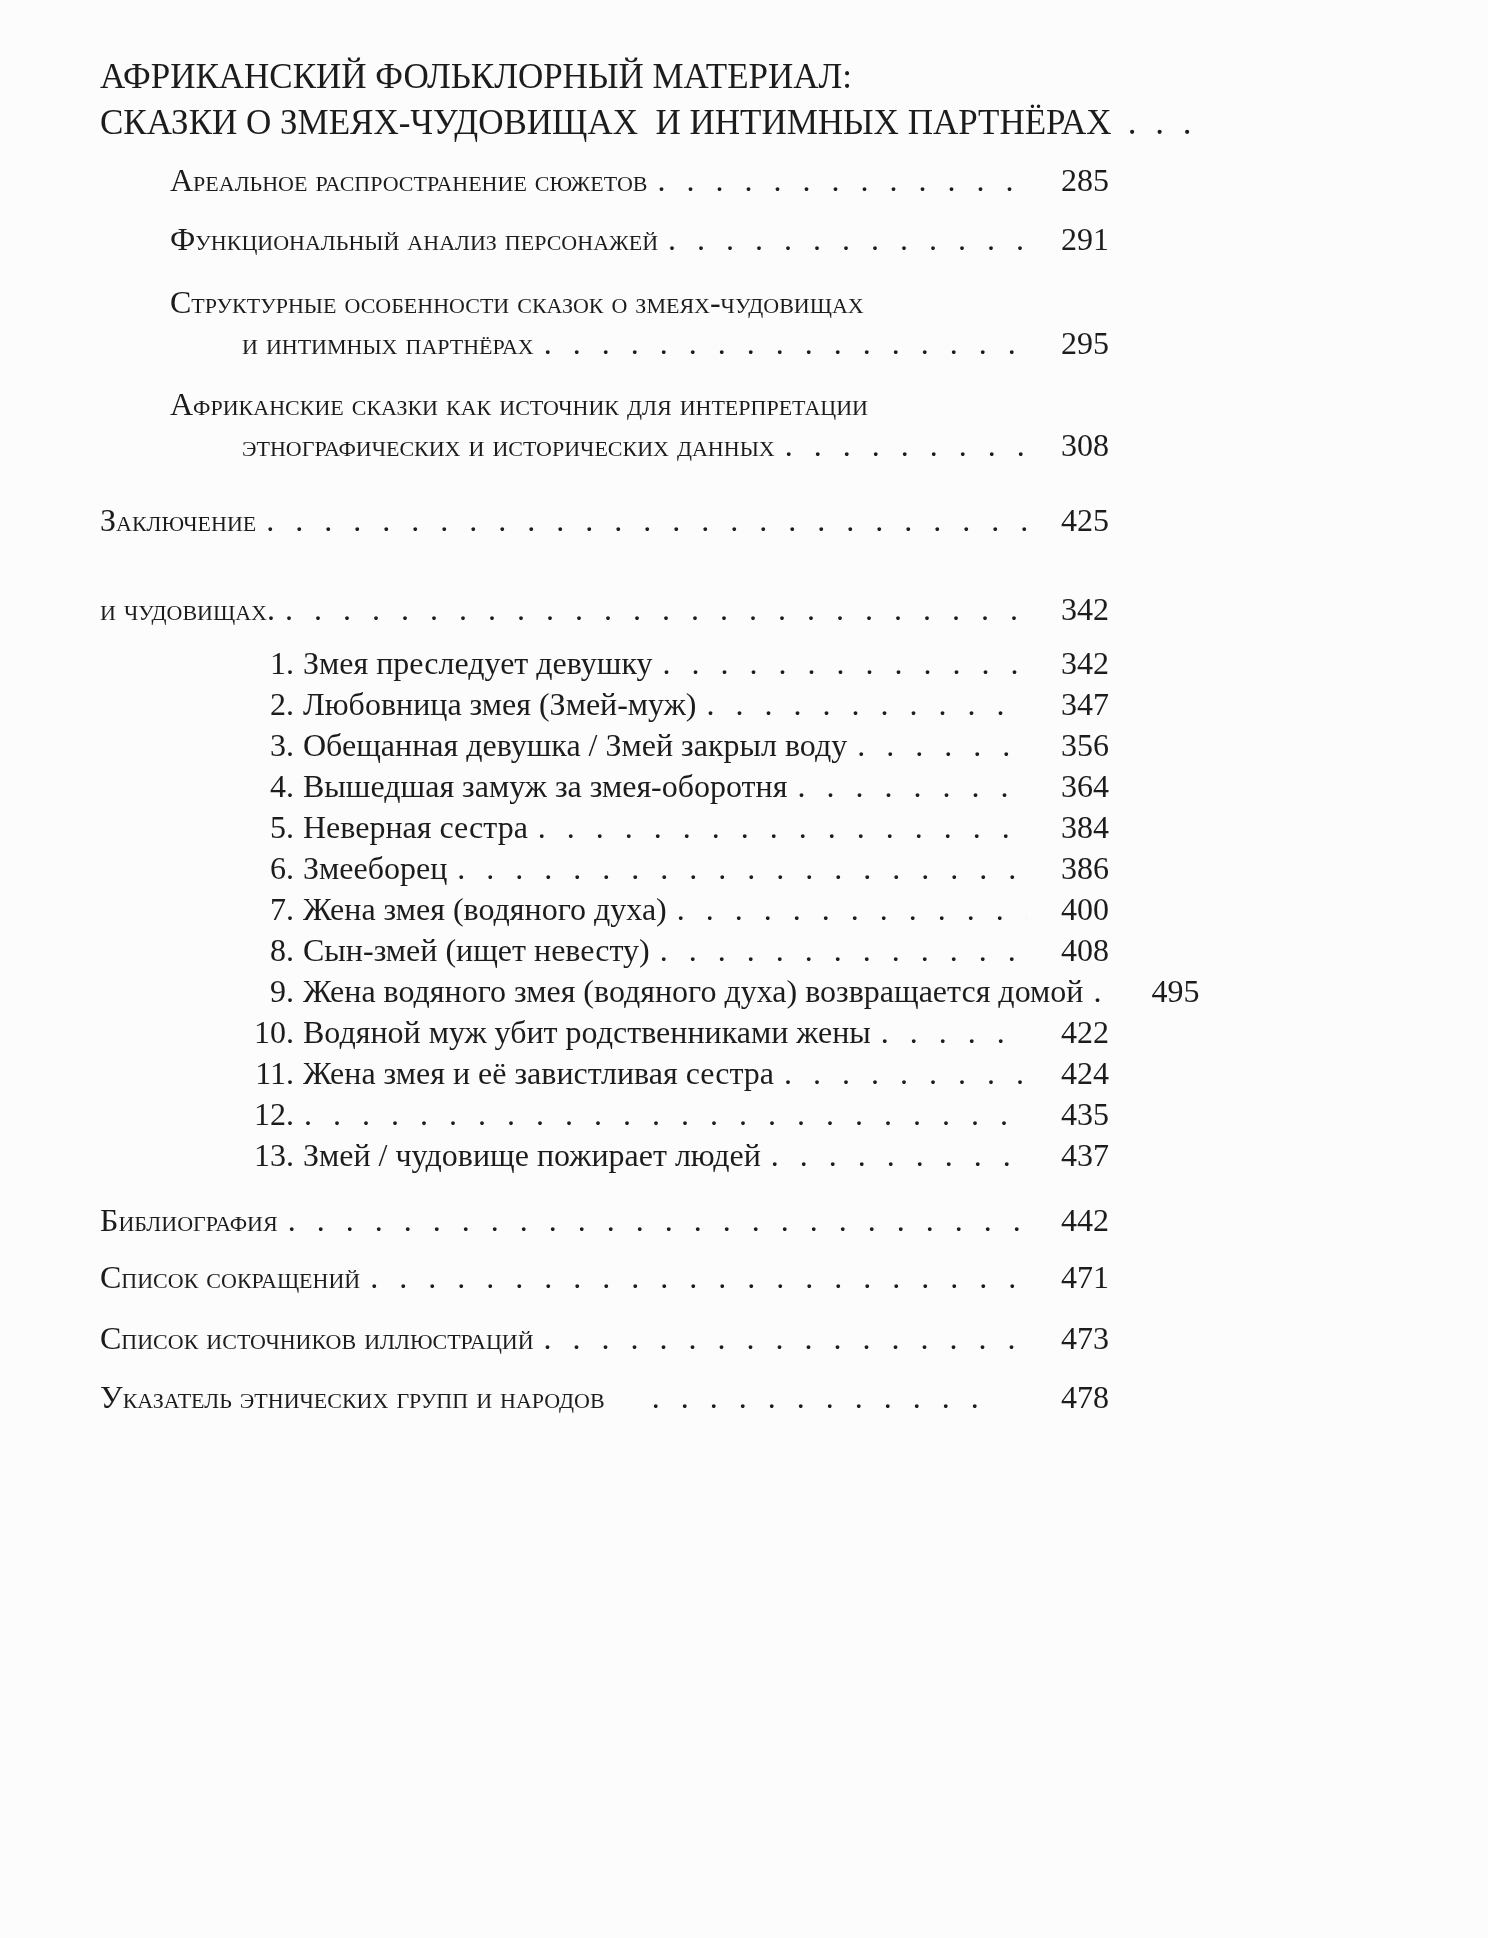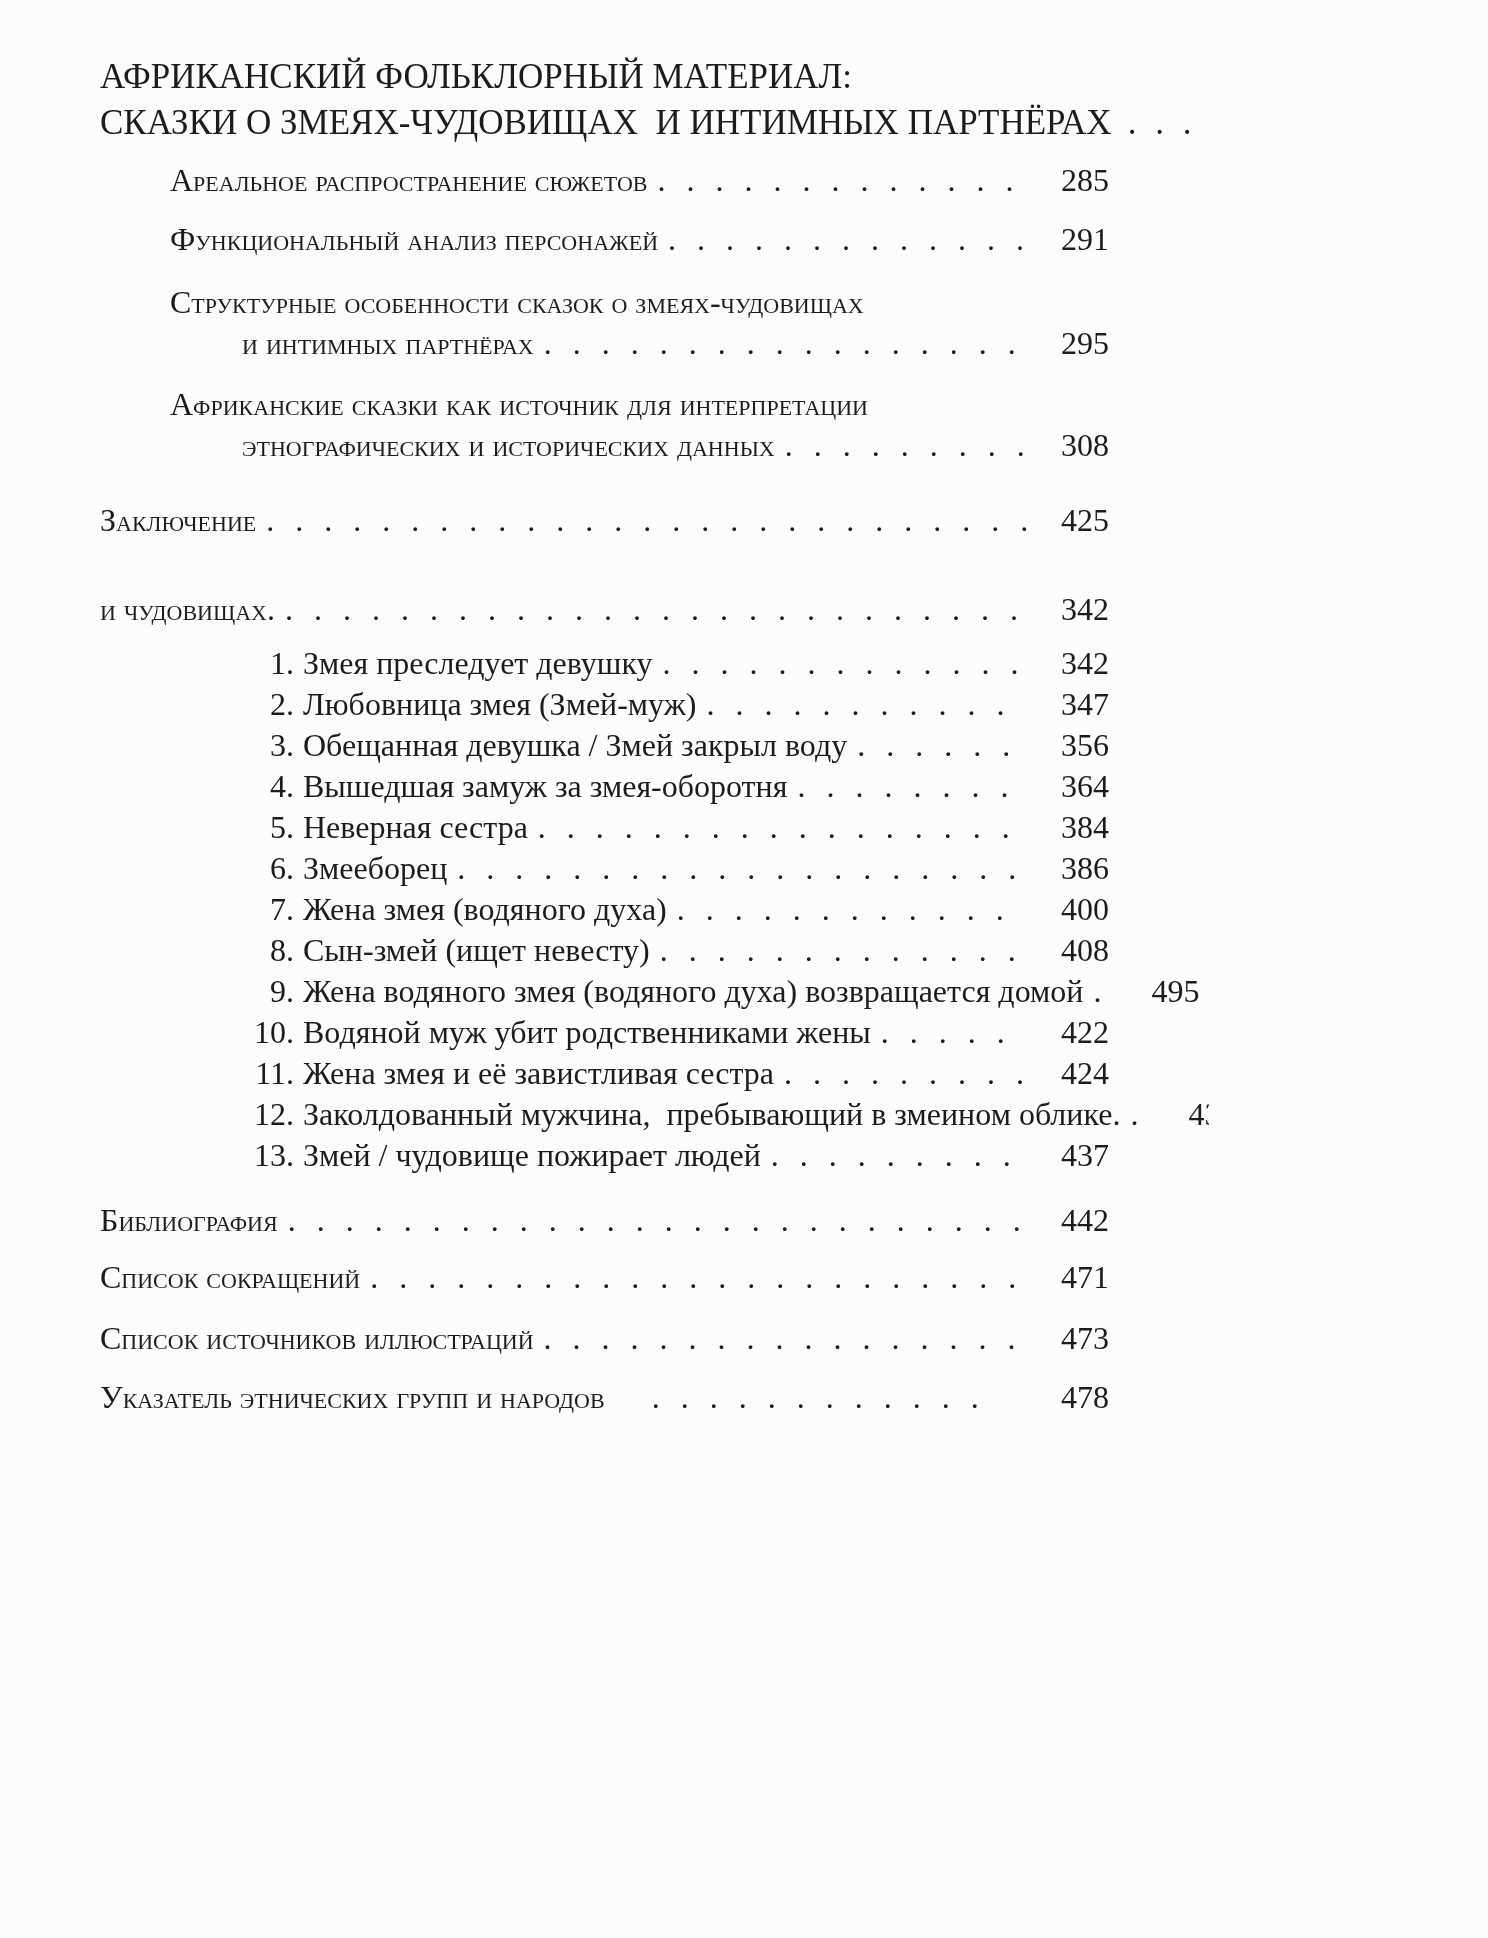--- a/index.html
+++ b/index.html
@@ -146,21 +146,20 @@
     <span class="page-num">422</span>
   </div>
     <div class="entry row item-row" style="margin-top: 0px;">
     <span class="num">11.</span>
     <span class="label item-label">Жена змея и её завистливая сестра</span>
     <span class="leader"></span>
     <span class="page-num">424</span>
   </div>
     <div class="entry row item-row" style="margin-top: 0px;">
     <span class="num">12.</span>
-    <span class="label item-label">Заколдованный мужчина,  пребывающий в змеином облике.</span>
     <span class="leader"></span>
     <span class="page-num">435</span>
   </div>
     <div class="entry row item-row" style="margin-top: 0px;">
     <span class="num">13.</span>
     <span class="label item-label">Змей / чудовище пожирает людей</span>
     <span class="leader"></span>
     <span class="page-num">437</span>
   </div>
     <div class="entry row sc indent-0" style="margin-top: 24px;">

